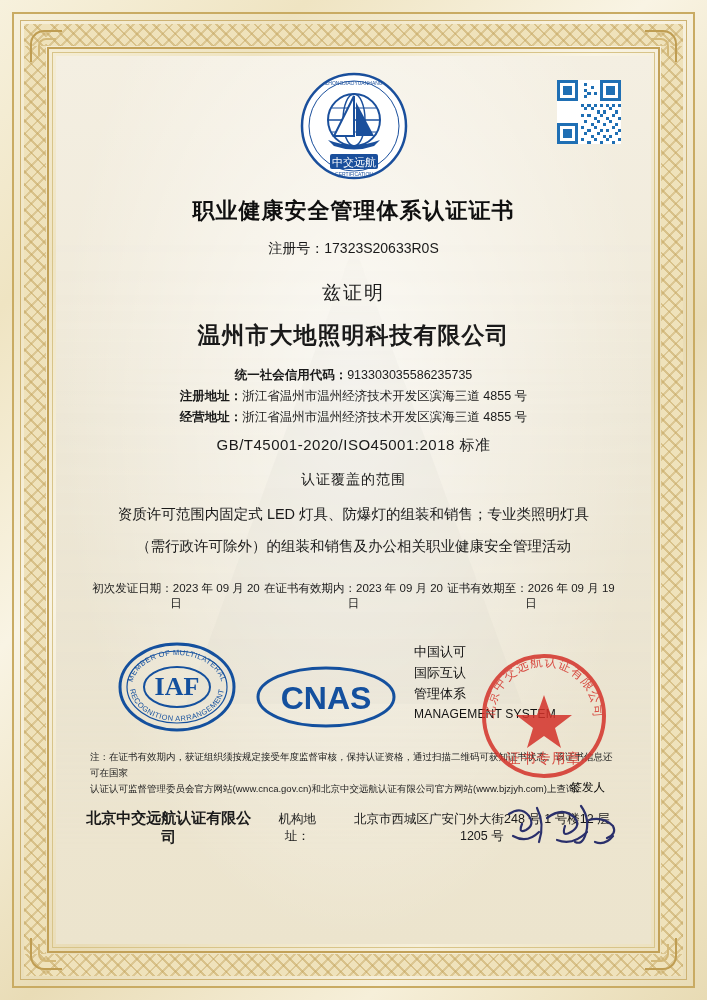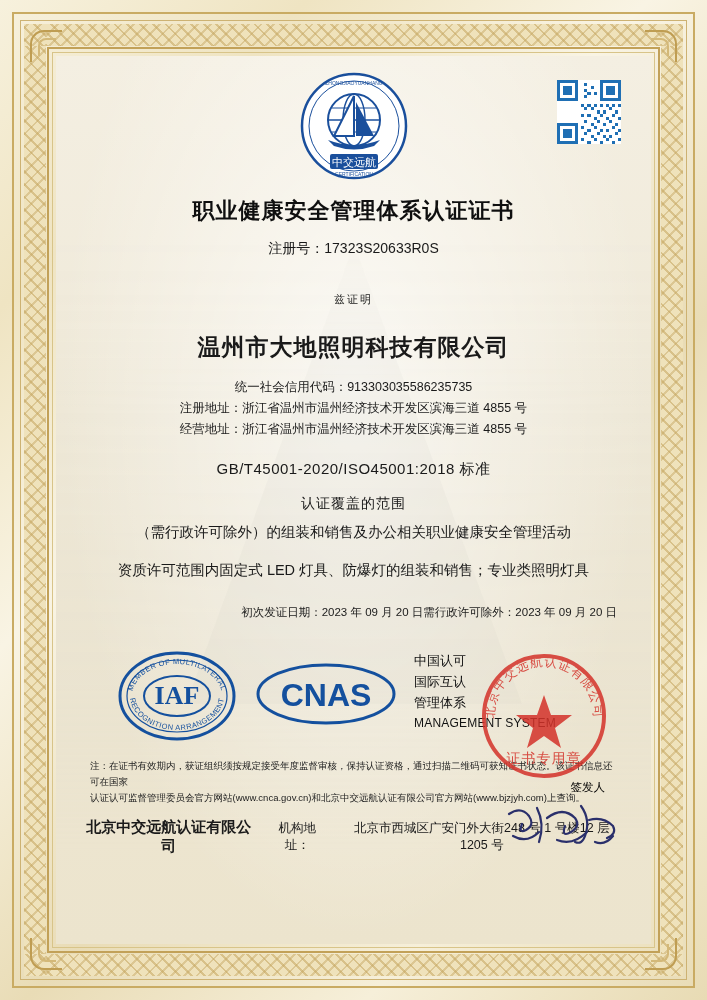--- a/index.html
+++ b/index.html
@@ -165,46 +165,46 @@
     margin-top: 8px;
   }
   .reg-no {
     font-size: 14px;
     margin-top: 14px;
     color: #1a1a1a;
   }
   .reg-no .num { font-family: Liberation Sans, sans-serif; }
 
   .hereby {
-    font-size: 11px;
-    margin-top: 34px;
+    font-size: 19px;
+    margin-top: 22px;
     letter-spacing: 2px;
   }
   .company {
     font-family: "DejaVu Sans", sans-serif;
     font-size: 23px;
     font-weight: bold;
-    margin-top: 25px;
+    margin-top: 14px;
     letter-spacing: 1px;
   }
   .meta {
     font-size: 12.5px;
     line-height: 21px;
     margin-top: 14px;
   }
-  .meta .lbl { color: #1a1a1a; }
+  .meta .lbl { color: #1a1a1a; font-weight: bold; }
 
   .std-head {
     font-size: 14px;
     margin-top: 18px;
     letter-spacing: 1px;
   }
   .std-code {
     font-size: 15px;
-    margin-top: 20px;
+    margin-top: 8px;
     letter-spacing: .5px;
   }
   .scope-head {
     font-size: 14px;
     margin-top: 16px;
     letter-spacing: 1px;
   }
   .scope-line {
     font-size: 14.5px;
     margin-top: 12px;
@@ -254,21 +254,21 @@
   .iaf {
     position: absolute;
     left: 34px;
     top: 0;
     width: 118px;
     height: 92px;
   }
   .cnas {
     position: absolute;
     left: 172px;
-    top: 12px;
+    top: 24px;
     width: 140px;
     height: 64px;
   }
   .cnas-text {
     position: absolute;
     left: 330px;
     top: 0;
     text-align: left;
     font-size: 13px;
     line-height: 21px;
@@ -441,29 +441,32 @@
           <span class="lbl">注册地址：</span><span>浙江省温州市温州经济技术开发区滨海三道 4855 号</span>
         </div>
         <div>
           <span class="lbl">经营地址：</span><span>浙江省温州市温州经济技术开发区滨海三道 4855 号</span>
         </div>
       </div>
 
       <div class="std-code">GB/T45001-2020/ISO45001:2018 标准</div>
 
       <div class="scope-head">认证覆盖的范围</div>
+      <div class="scope-line">资质许可范围内固定式 LED 灯具、防爆灯的组装和销售；专业类照明灯具</div>
       <div class="scope-line" style="margin-top:6px">（需行政许可除外）的组装和销售及办公相关职业健康安全管理活动</div>
-      <div class="scope-line">资质许可范围内固定式 LED 灯具、防爆灯的组装和销售；专业类照明灯具</div>
 
       <div class="dates">
         <div>
           <span>初次发证日期：</span><span>2023 年 09 月 20 日</span>
         </div>
         <div>
-          <span>需行政许可除外：</span><span>2023 年 09 月 20 日</span>
+          <span>在证书有效期内：</span><span>2023 年 09 月 20 日</span>
+        </div>
+        <div>
+          <span>证书有效期至：</span><span>2026 年 09 月 19 日</span>
         </div>
       </div>
 
       <div class="marks">
         <div class="iaf">
           <svg viewBox="0 0 118 92" width="118" height="92">
             <ellipse cx="59" cy="46" rx="57" ry="43" fill="none" stroke="#14509e" stroke-width="3"></ellipse>
             <ellipse cx="59" cy="46" rx="50" ry="36" fill="none" stroke="#14509e" stroke-width="1.2"></ellipse>
             <ellipse cx="59" cy="46" rx="33" ry="20" fill="none" stroke="#14509e" stroke-width="2"></ellipse>
             <text x="59" y="54" font-size="26" font-weight="bold" fill="#14509e" text-anchor="middle" font-family="Liberation Serif, serif">IAF</text>

